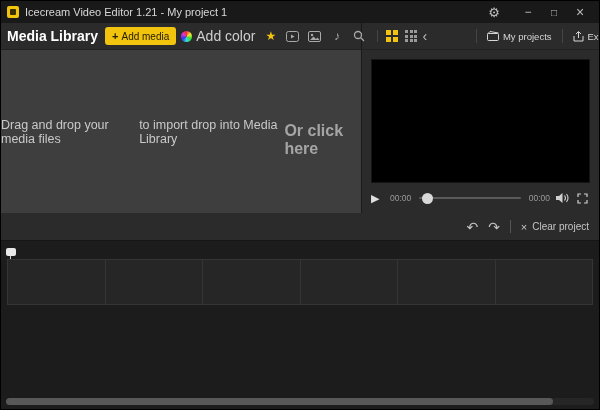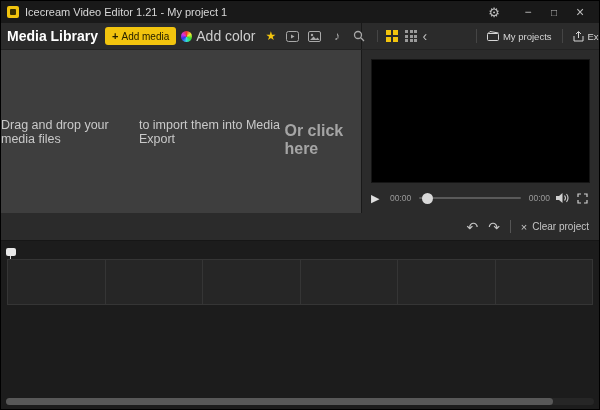--- a/index.html
+++ b/index.html
@@ -190,21 +190,21 @@
             <path d="M3 3 L5.5 0.5 L8 3" fill="none" stroke="#d6d6d6"></path>
           </svg>
         <span>Export video</span>
       </button>
     </div>
   </div>
 
   <div class="main">
     <div class="dropzone">
       <span class="drop-line">Drag and drop your media files</span>
-      <span class="drop-line">to import them into Media Export</span>
+      <span class="drop-line">to import drop into Media Library</span>
       <span class="drop-click">Or click here</span>
     </div>
 
     <div class="preview">
       <div class="video"></div>
       <div class="controls">
         <span class="play-btn">▶</span>
         <span class="time">00:00</span>
         <div class="seek">
           <span class="thumb"></span>

